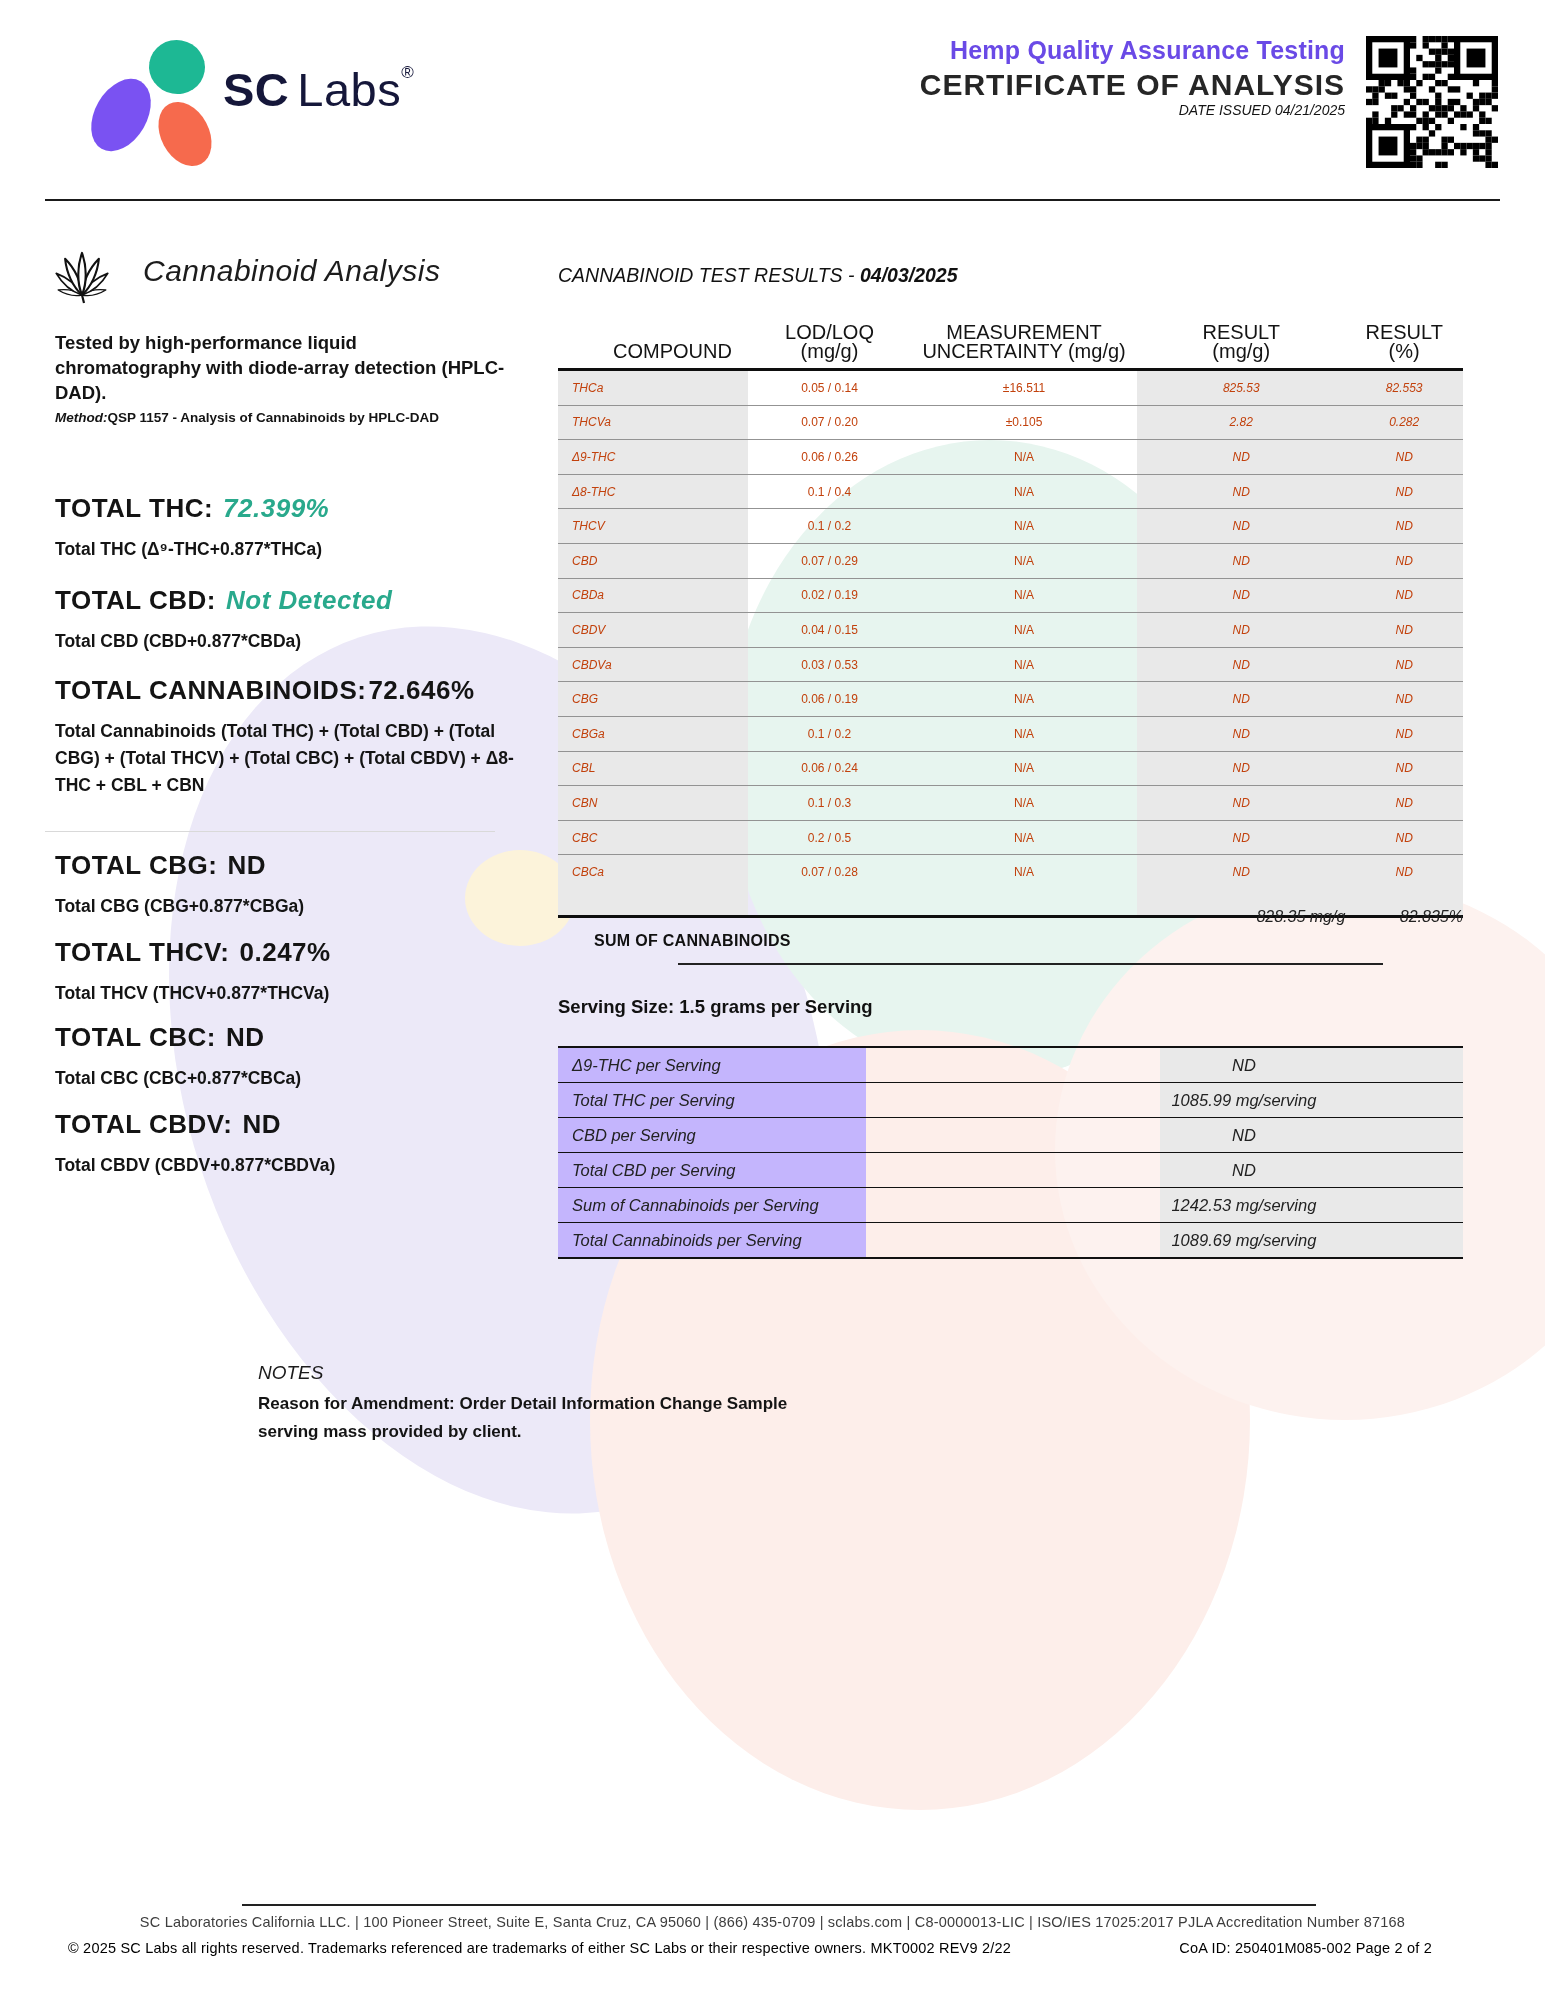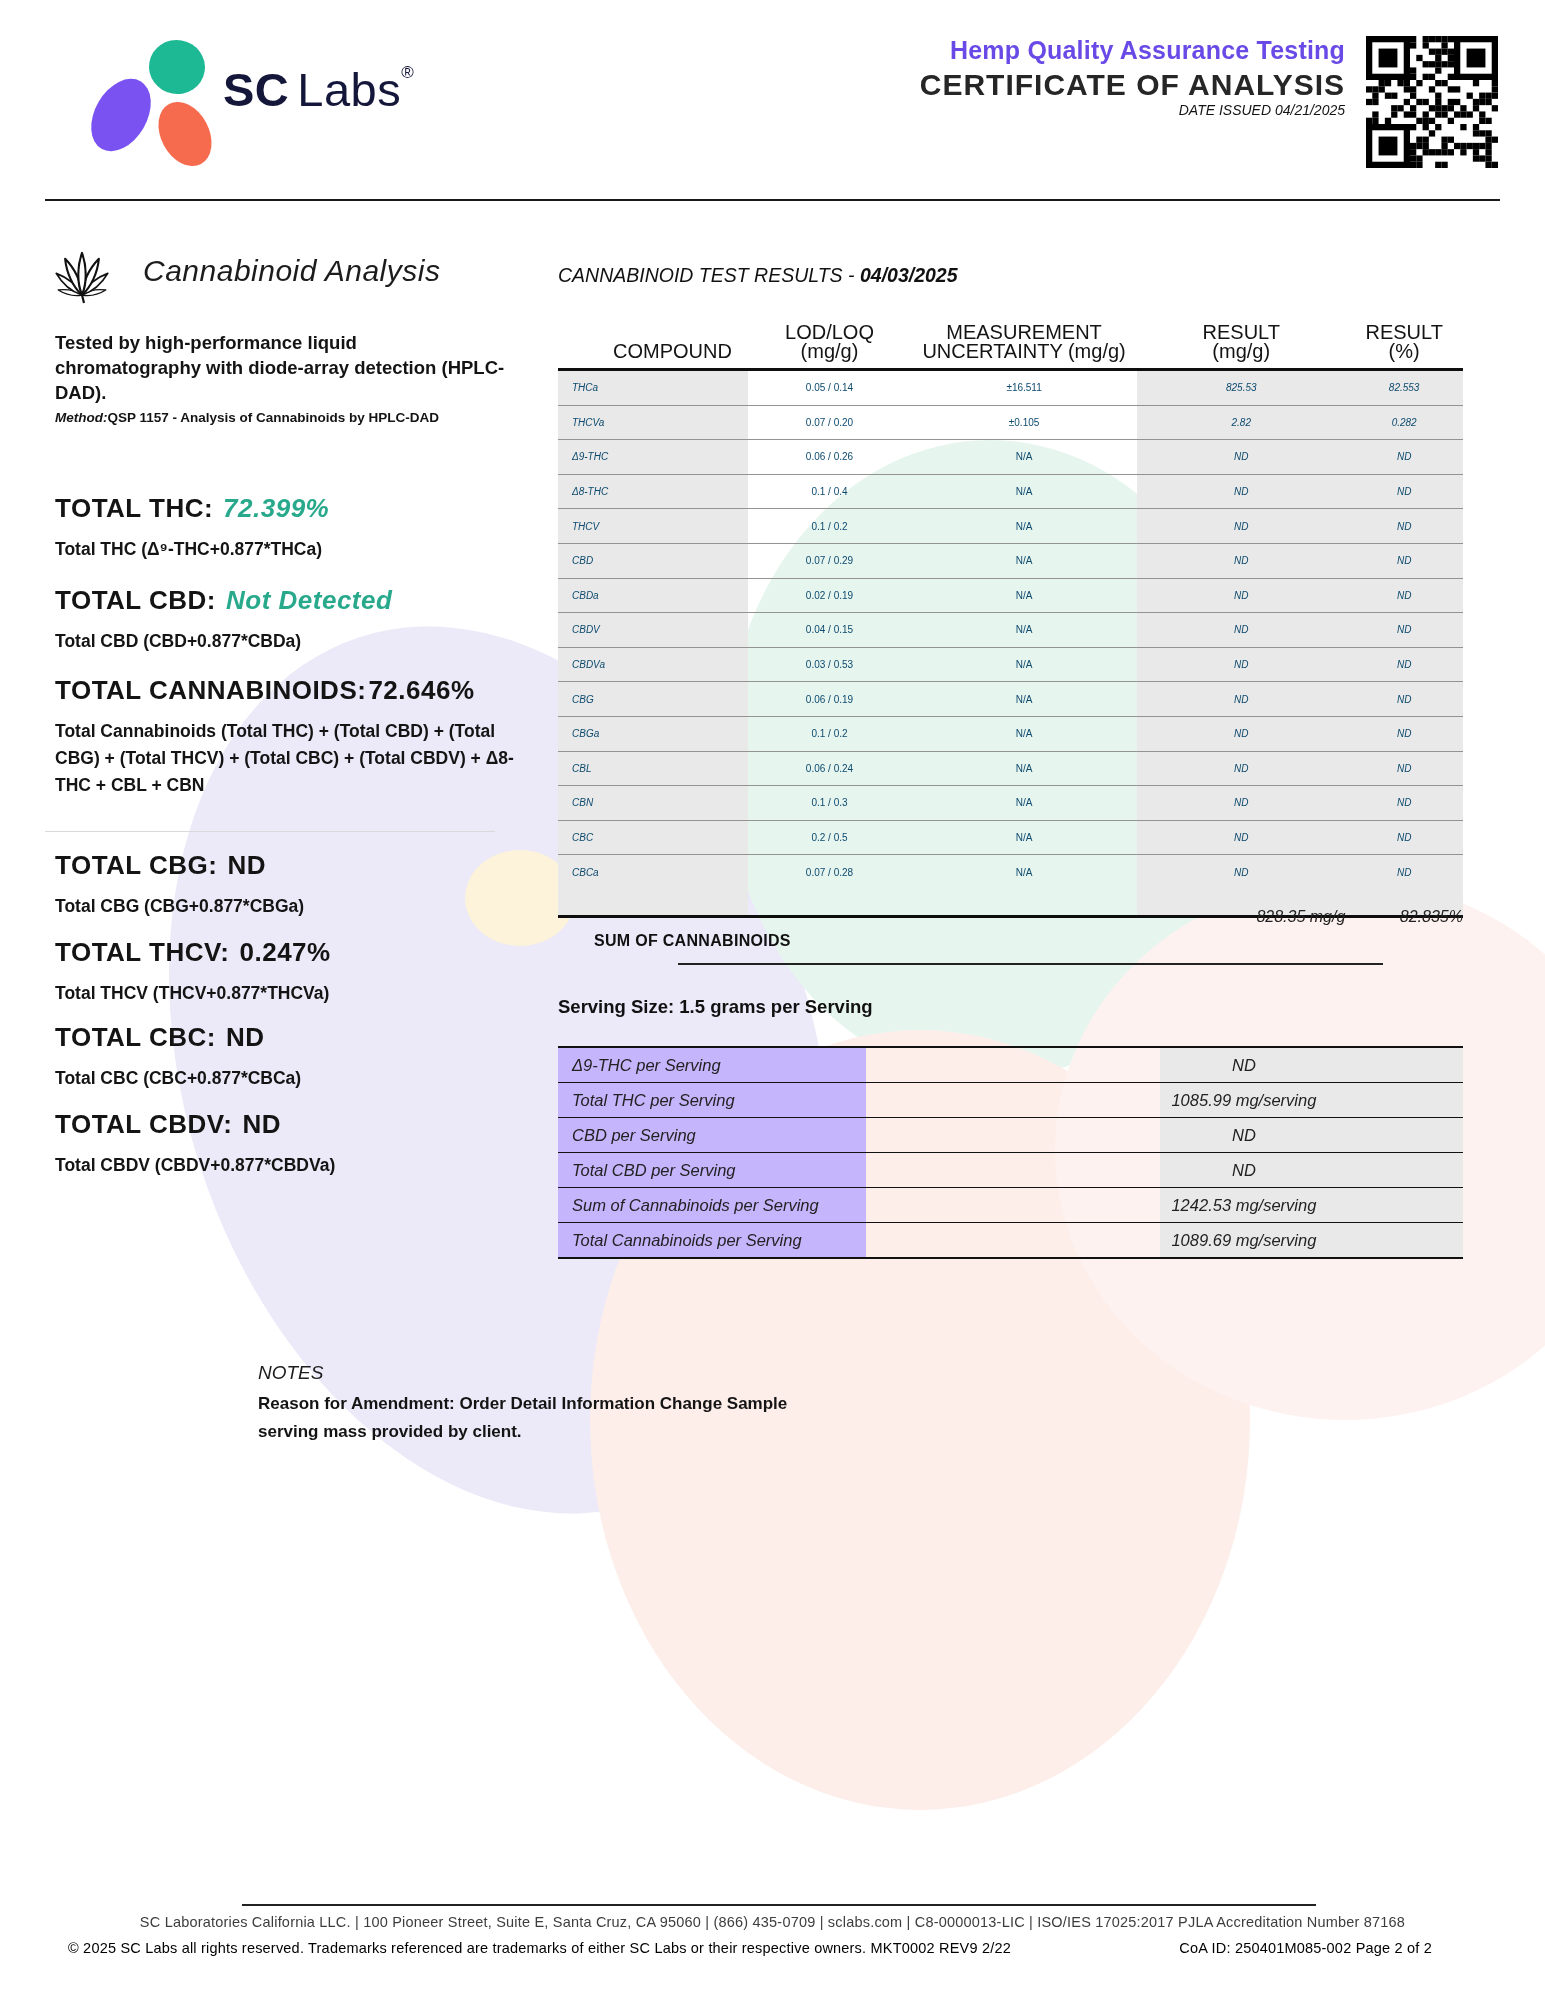--- a/index.html
+++ b/index.html
@@ -47,21 +47,21 @@
   .leftdivider{left:45px;top:831px;width:450px;border-top:1px solid #d9d9d9;}
 
   
   .res-heading{left:558px;top:264px;font-size:19.5px;font-style:italic;color:#111;}
   .res-heading b{font-weight:700;}
   .rtable{left:558px;top:303px;width:905px;}
   .grid5{display:grid;grid-template-columns:21% 18% 25% 23% 13%;}
   .rhead{border-bottom:3px solid #0e0e0e;padding-bottom:7px;align-items:end;min-height:58px;}
   .rhead .hc{text-align:center;font-weight:400;font-size:20px;line-height:19px;align-self:end;}
   .rhead .hc.first{text-align:left;padding-left:55px;}
-  .rrow{height:33.6px;border-bottom:1px solid #939393;font-size:10px;color:#0c4a6e;}
+  .rrow{height:33.6px;border-bottom:1px solid #939393;font-size:12px;color:#c2410c;}
   .rrow .cell{height:100%;display:flex;align-items:center;justify-content:center;}
   .cell.compound{background:#e9e9e9;justify-content:flex-start;padding-left:14px;font-style:italic;}
   .cell.cres{background:#e9e9e9;font-style:italic;}
   .rspacer{height:26px;}
   .rspacer .cell{height:100%;}
   .tbl-endline{border-top:3px solid #0e0e0e;}
   .sumvals{margin-top:-14px;height:26px;line-height:26px;font-size:16px;font-style:italic;color:#222;}
   .sumvals span{text-align:right;}
   .sum-label{margin-top:2px;padding-left:36px;font-weight:700;font-size:16px;letter-spacing:0.3px;color:#111;}
   .sum-underline{width:705px;margin:13px 0 0 120px;border-top:2px solid #222;}

